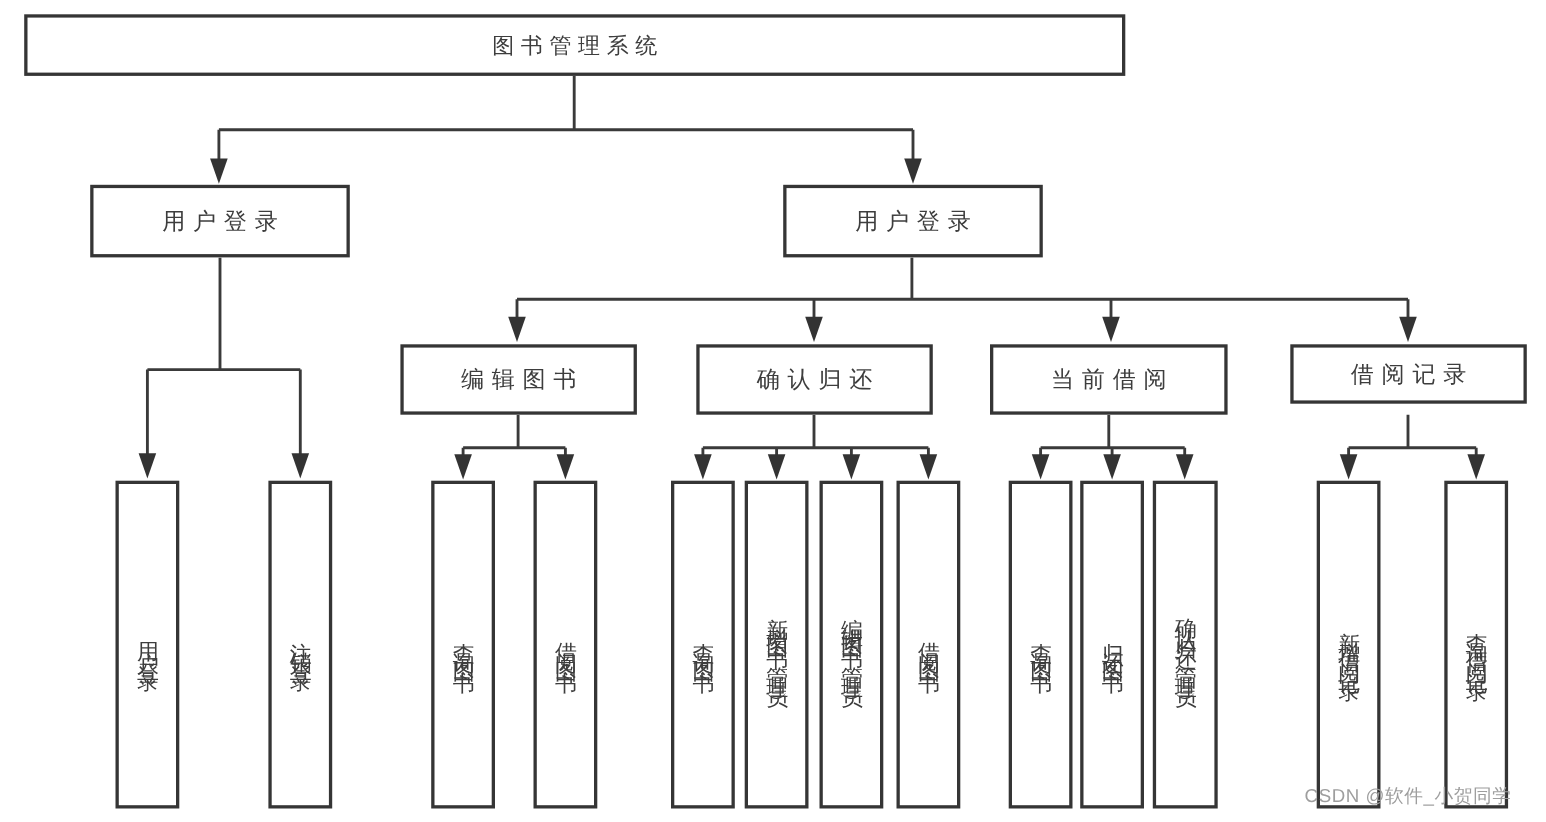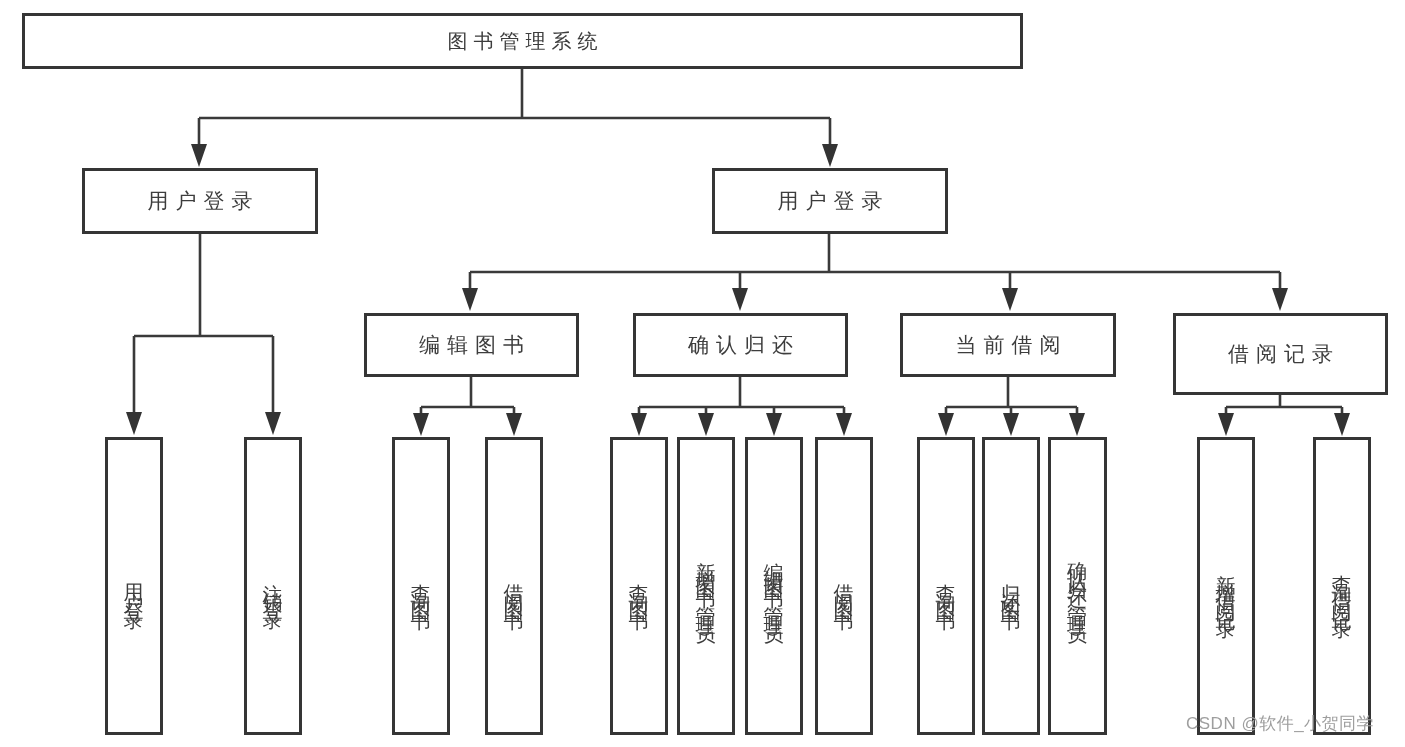--- a/index.html
+++ b/index.html
@@ -65,21 +65,21 @@
   </svg>
 
   <div class="box root" style="left:22px;top:13px;width:1001px;height:56px">图书管理系统</div>
 
   <div class="box hnode" style="left:82px;top:168px;width:236px;height:66px">用户登录</div>
   <div class="box hnode" style="left:712px;top:168px;width:236px;height:66px">用户登录</div>
 
   <div class="box hnode" style="left:364px;top:313px;width:215px;height:64px">编辑图书</div>
   <div class="box hnode" style="left:633px;top:313px;width:215px;height:64px">确认归还</div>
   <div class="box hnode" style="left:900px;top:313px;width:216px;height:64px">当前借阅</div>
-  <div class="box hnode" style="left:1173px;top:313px;width:215px;height:82px">借阅记录</div>
+  <div class="box hnode" style="left:1173px;top:313px;width:215px;height:54px">借阅记录</div>
 
   <div class="box leaf" style="left:105px;top:437px;width:58px;height:298px">用户登录</div>
   <div class="box leaf" style="left:244px;top:437px;width:58px;height:298px">注销登录</div>
 
   <div class="box leaf" style="left:392px;top:437px;width:58px;height:298px">查询图书</div>
   <div class="box leaf" style="left:485px;top:437px;width:58px;height:298px">借阅图书</div>
 
   <div class="box leaf" style="left:610px;top:437px;width:58px;height:298px">查询图书</div>
   <div class="box leaf" style="left:677px;top:437px;width:58px;height:298px">新增图书（管理员）</div>
   <div class="box leaf" style="left:745px;top:437px;width:58px;height:298px">编辑图书（管理员）</div>

